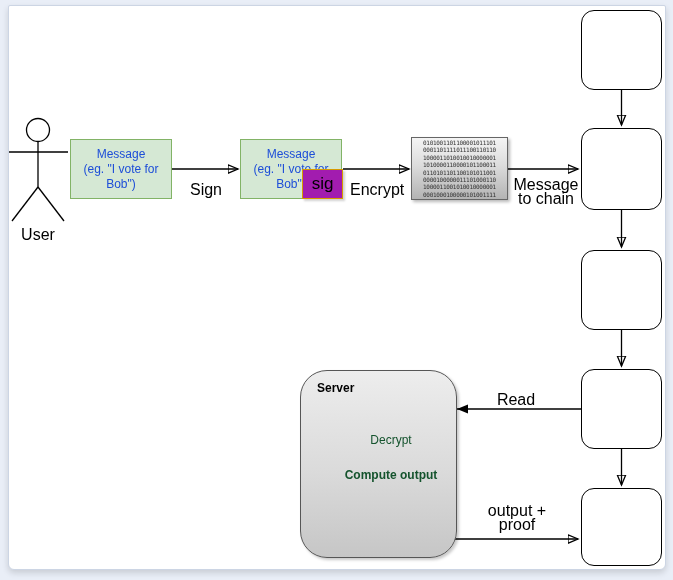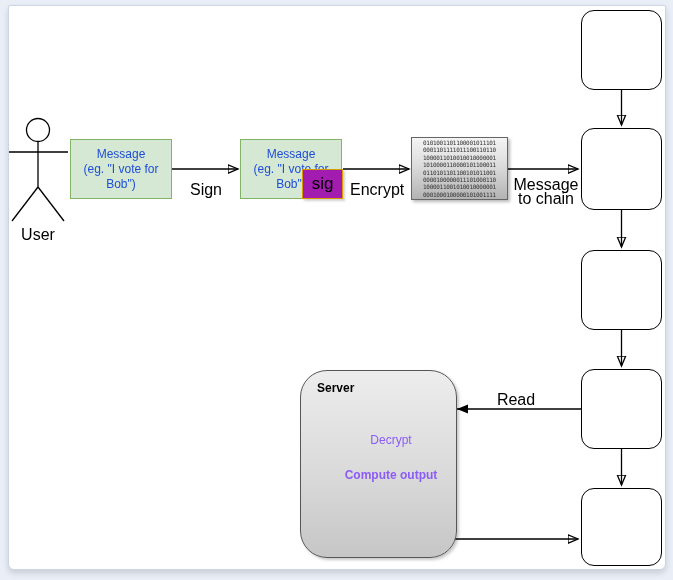--- a/index.html
+++ b/index.html
@@ -22,21 +22,21 @@
     display:flex;flex-direction:column;justify-content:center;align-items:center;}
   #binary-box .bline{font-family:"DejaVu Sans Mono",monospace;font-size:6px;line-height:7.4px;
     color:#333333;letter-spacing:-0.3px;white-space:nowrap;}
   .chain-block{position:absolute;left:581px;width:81px;height:80px;background:#ffffff;
     border:1.4px solid #000;border-radius:13px;box-sizing:border-box;}
   #server-box{position:absolute;left:300px;top:370px;width:157px;height:188px;box-sizing:border-box;
     background:linear-gradient(180deg,#ededed 0%,#dadada 55%,#c6c6c6 100%);
     border:1px solid #565656;border-radius:27px;box-shadow:2px 2px 3px rgba(0,0,0,0.22);}
   #server-title{position:absolute;left:317px;top:381px;font-size:12px;color:#000;font-weight:bold;}
   .server-step{position:absolute;left:331px;width:120px;text-align:center;font-size:12px;
-    line-height:14px;color:#8b5cf6;white-space:nowrap;}
+    line-height:14px;color:#14532d;white-space:nowrap;}
   #overlay{position:absolute;left:0;top:0;width:673px;height:580px;pointer-events:none;}
   #overlay line,#overlay path{stroke:#000;stroke-width:1.3;fill:none;}
   #overlay circle{stroke:#000;stroke-width:1.3;fill:#ffffff;}
 </style>
 </head>
 <body>
 
 <div id="stage">
   <div id="canvas-page"></div>
 
@@ -112,13 +112,17 @@
   <div class="chain-block" style="top:369px;"></div>
   <div class="chain-block" style="top:488px;height:78px;"></div>
 
   <div class="lbl" style="left:494px;top:393px;width:44px;">Read</div>
 
   <div id="server-box"></div>
   <div id="server-title">Server</div>
   <div class="server-step" style="top:433px;">Decrypt</div>
   <div class="server-step" style="top:468px;font-weight:bold;">Compute output</div>
 
+  <div class="lbl" style="left:486px;top:504px;width:62px;">
+    <div>output +</div>
+    <div>proof</div>
+  </div>
 </div>
 
 </body></html>

